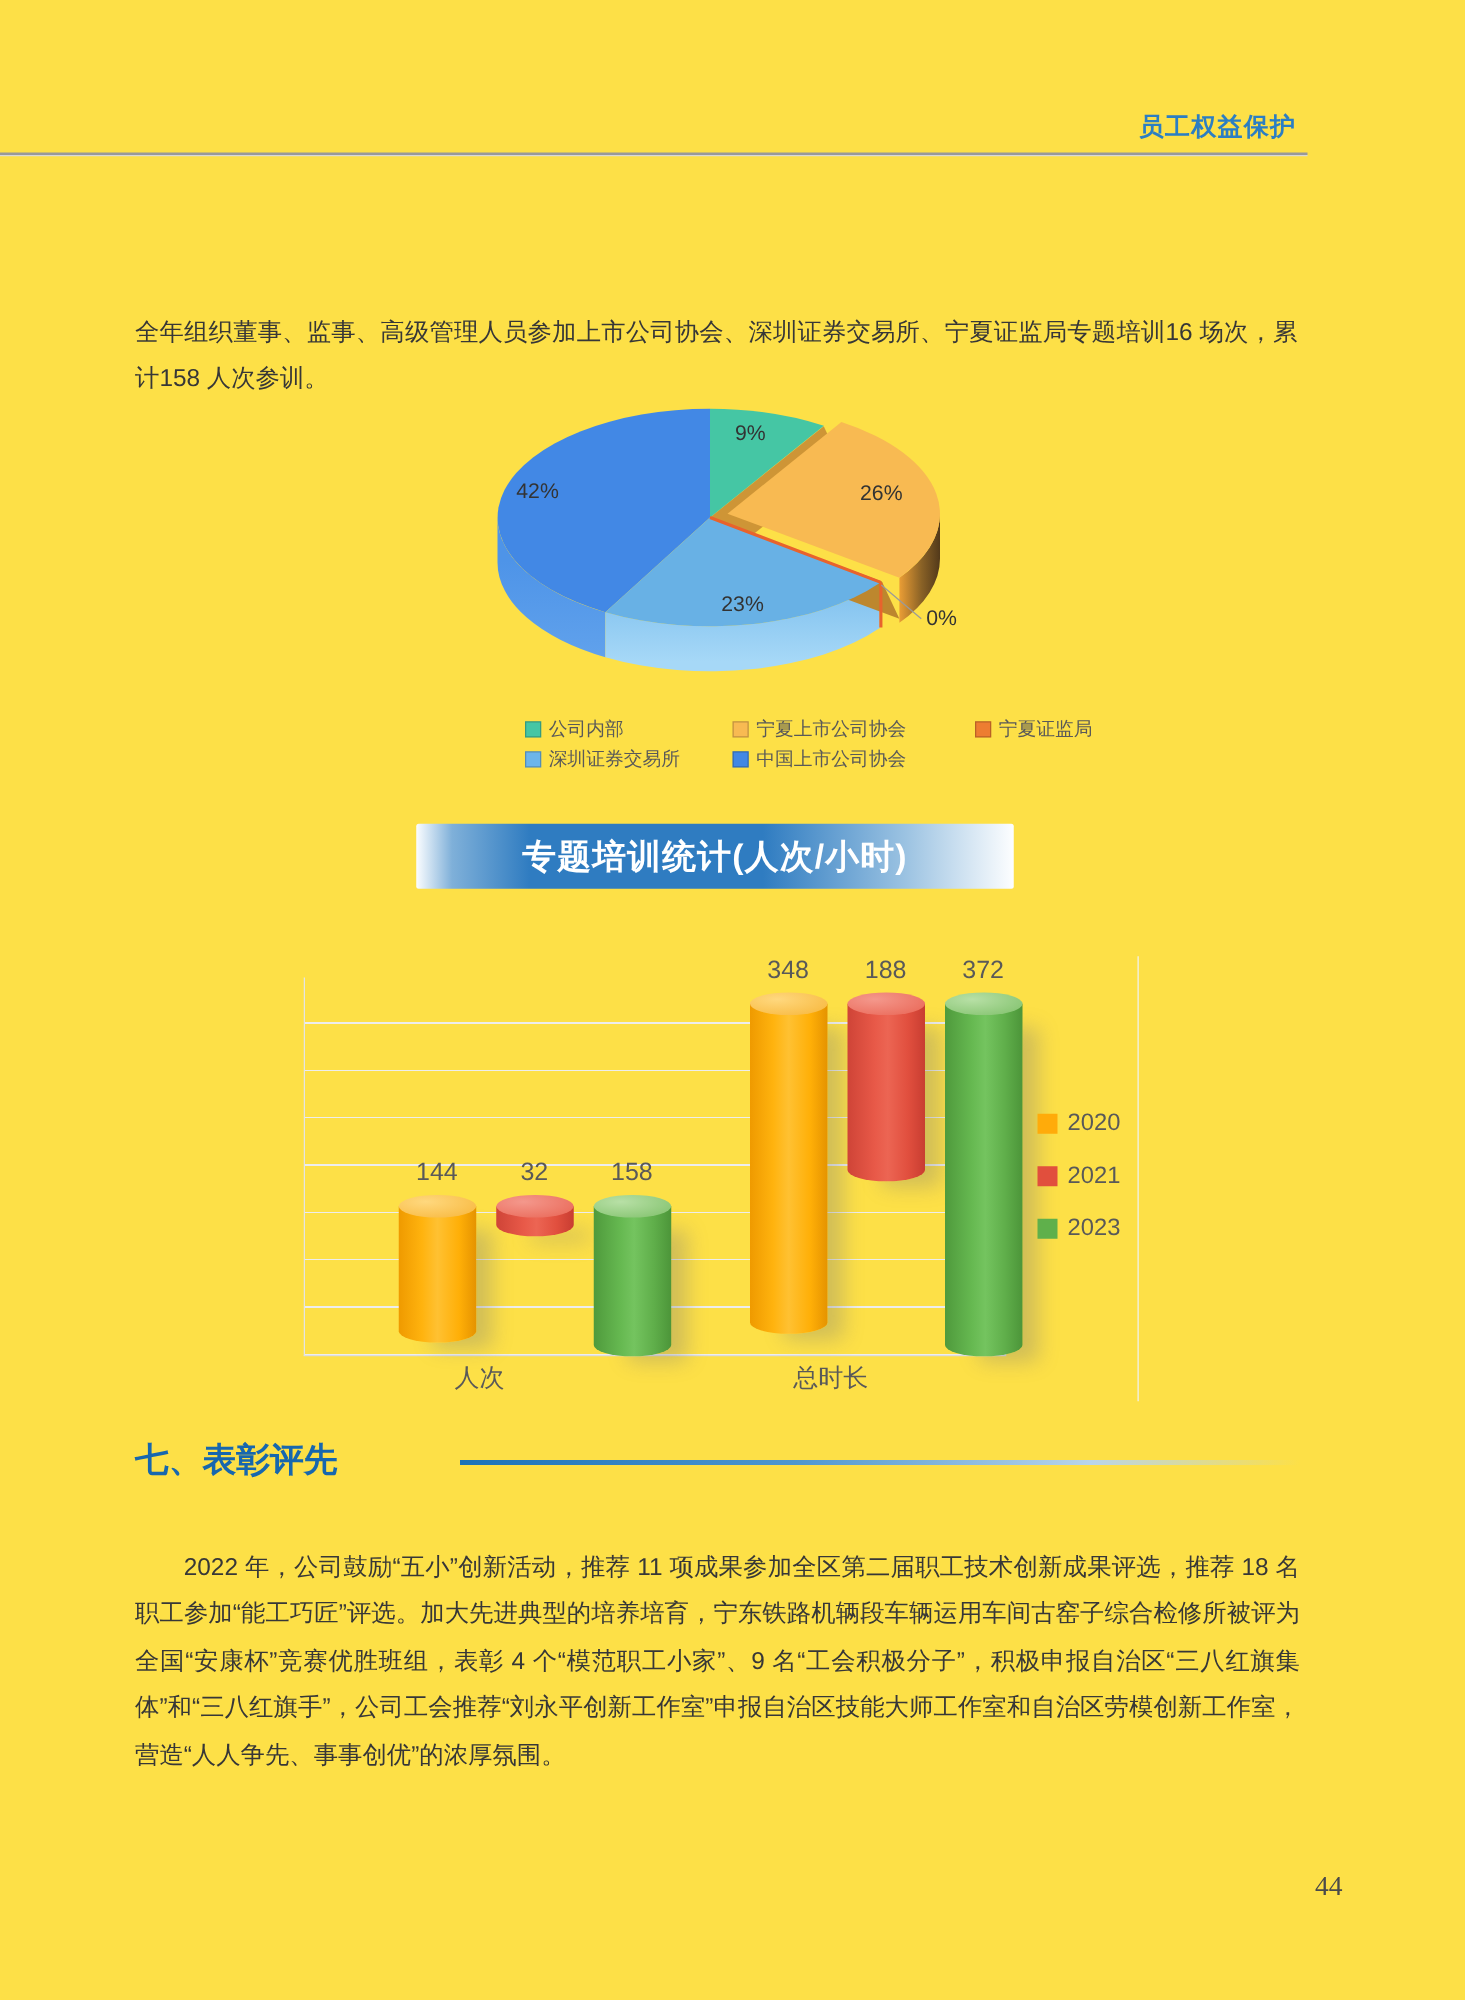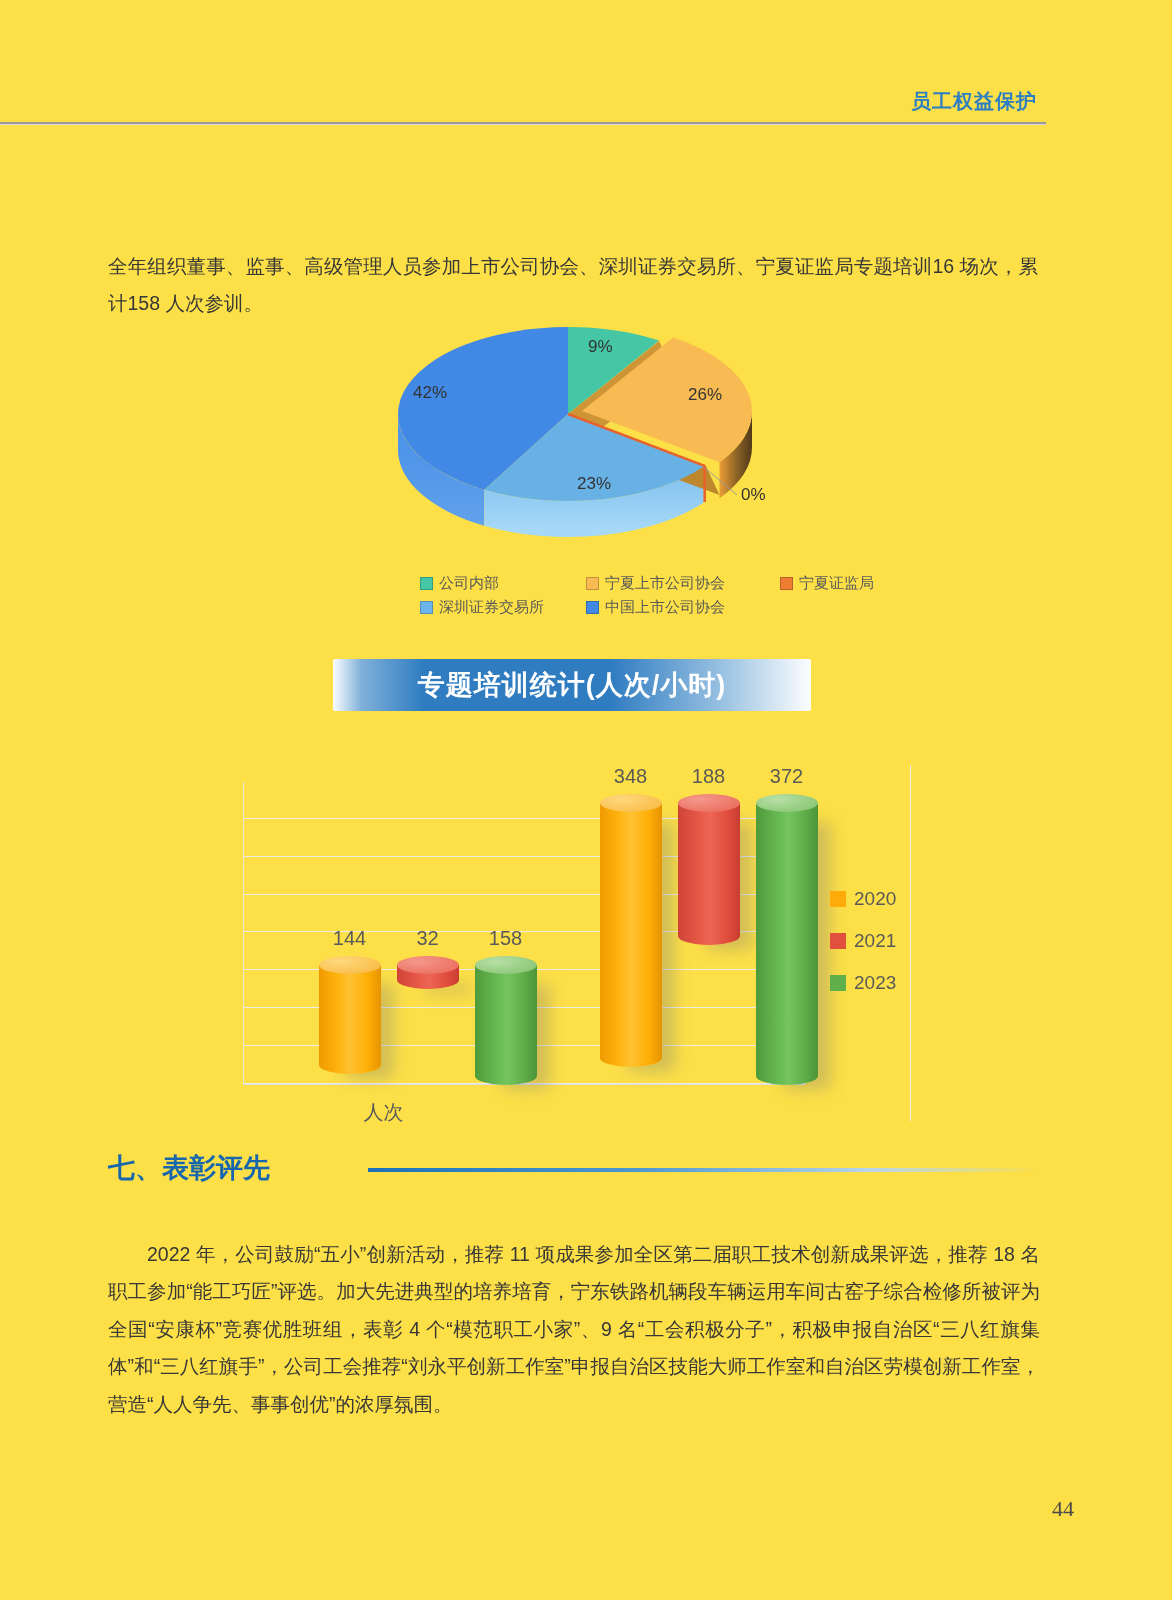--- a/index.html
+++ b/index.html
@@ -48,21 +48,21 @@
   .val-label{font-size:20px;color:#595959;margin-bottom:15px;}
   .bar{position:relative;width:62px;border-radius:0 0 31px 31px/0 0 9px 9px;
        box-shadow:20px 12px 16px -7px rgba(120,120,120,.33);}
   .cap{position:absolute;top:-9px;left:0;width:62px;height:18px;border-radius:50%;}
   .s0{background:linear-gradient(90deg,#ef9a00 0%,#ffb30e 30%,#ffc132 50%,#ffaf07 78%,#e59300 100%);}
   .s0 .cap{background:radial-gradient(ellipse at 35% 30%,#ffd87e,#f7b63a);}
   .s1{background:linear-gradient(90deg,#cf4437 0%,#e85948 35%,#ec6553 52%,#e14f3e 78%,#c83d31 100%);}
   .s1 .cap{background:radial-gradient(ellipse at 35% 30%,#f4988c,#e96554);}
   .s2{background:linear-gradient(90deg,#4f9a3c 0%,#66b951 35%,#74c45f 52%,#5fae4a 78%,#4c9539 100%);}
   .s2 .cap{background:radial-gradient(ellipse at 35% 30%,#b8e0a6,#7fc06a);}
-  .cat-label{position:absolute;top:100%;margin-top:14px;width:100%;text-align:center;
+  .cat-label{position:absolute;top:100%;margin-top:4px;width:100%;text-align:center;
              font-size:20px;color:#595959;}
   .bar-legend{position:absolute;left:593px;top:123px;display:flex;flex-direction:column;gap:20px;}
   .bl-item{display:flex;align-items:center;gap:8px;font-size:19px;color:#595959;}
   .bl-sq{width:16px;height:16px;}
 
   
   .sec-head{position:absolute;left:108px;top:1150px;font-size:27px;font-weight:bold;color:#1767ae;}
   .sec-rule{position:absolute;left:368px;top:1168px;width:672px;height:4px;
             background:linear-gradient(90deg,#1b72b8 0%,#4e97cf 40%,#b9d5ea 75%,rgba(255,255,255,0) 100%);}
 
@@ -193,20 +193,21 @@
                   <div class="cap"></div>
                 </div>
               </div>
               <div class="bar-unit">
                 <div class="val-label">372</div>
                 <div class="bar s2" style="height: 282px;">
                   <div class="cap"></div>
                 </div>
               </div>
             </div>
+            <div class="cat-label">总时长</div>
           </div>
         </div>
     </div>
     <div class="bar-legend">
         <div class="bl-item">
           <span class="bl-sq" style="background: rgb(255, 171, 10);"></span>
           <span>2020</span>
         </div>
         <div class="bl-item">
           <span class="bl-sq" style="background: rgb(225, 79, 61);"></span>

